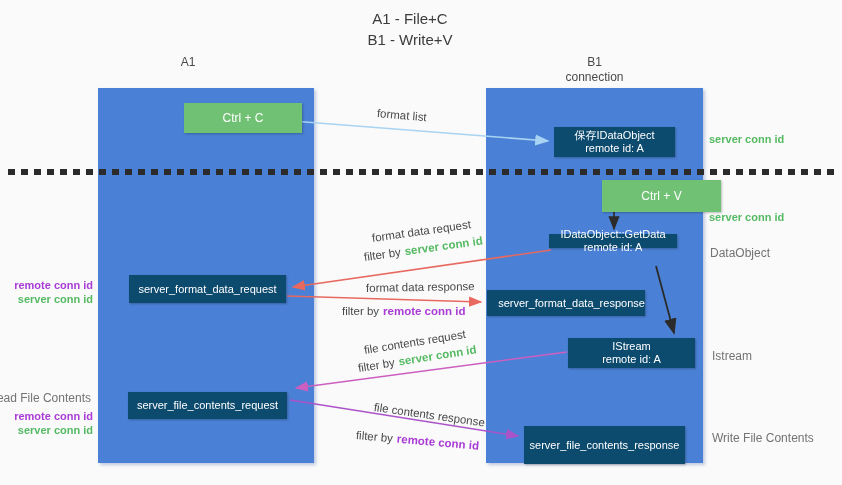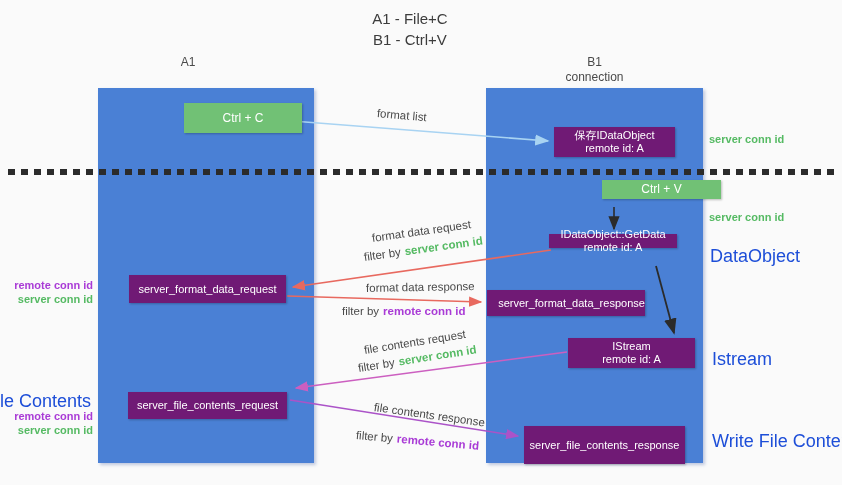--- a/index.html
+++ b/index.html
@@ -27,48 +27,48 @@
     z-index: 3;
   }
   svg.arrows { position: absolute; left: 0; top: 0; z-index: 2; }
   .node {
     position: absolute; z-index: 4; color: #fff; text-align: center;
     display: flex; flex-direction: column; justify-content: center;
     font-size: 11px; line-height: 13px;
     box-shadow: 1px 1px 2px rgba(0,0,0,0.25);
   }
   .node.green  { background: #71c175; font-size: 12px; margin-left: 48px; }
-  .node.orange { background: #701a75; }
+  .node.orange { background: #0c4a6e; }
   .flow-label {
     position: absolute; z-index: 5; font-size: 11.5px; color: #4a4a4a;
     white-space: nowrap; transform-origin: left center;
   }
   .side-label {
     position: absolute; z-index: 5; font-size: 11px; white-space: nowrap;
   }
-  .side-label.dark { font-size: 18px; color: #1d4ed8; }
+  .side-label.dark { font-size: 12px; color: #737373; }
   .side-label.right-align { text-align: right; }
   .green-text  { color: #55ba63; font-weight: bold; }
   .purple-text { color: #a93bd6; font-weight: bold; }
   .filter-prefix { margin-right: 4px; }
   .r5n  { transform: rotate(5deg); }
   .r8n  { transform: rotate(-8deg); }
   .r9n  { transform: rotate(-9deg); }
   .r1n  { transform: rotate(-1deg); }
   .r8p  { transform: rotate(8deg); }
   .r5p  { transform: rotate(5deg); }
 </style>
 </head>
 <body>
 
 <div class="stage">
 
   <div class="title-block">
     <div>A1 - File+C</div>
-    <div>B1 - Ctrl+V</div>
+    <div>B1 - Write+V</div>
   </div>
 
   <div class="lane-header" style="left:80px; top:55px; width:216px;">
     <div>A1</div>
   </div>
   <div class="lane-header" style="left:486px; top:55px; width:217px;">
     <div>B1</div>
     <div>connection</div>
   </div>
 
@@ -106,21 +106,21 @@
 
   <div class="node green" style="left:136px; top:103px; width:118px; height:30px;">
     <div>Ctrl + C</div>
   </div>
 
   <div class="node orange" style="left:554px; top:127px; width:121px; height:30px;">
     <div>保存IDataObject</div>
     <div>remote id: A</div>
   </div>
 
-  <div class="node green" style="left:554px; top:180px; width:119px; height:19px;">
+  <div class="node green" style="left:554px; top:180px; width:119px; height:32px;">
     <div>Ctrl + V</div>
   </div>
 
   <div class="node orange" style="left:549px; top:234px; width:128px; height:14px;">
     <div>IDataObject::GetData</div>
     <div>remote id: A</div>
   </div>
 
   <div class="node orange" style="left:129px; top:275px; width:157px; height:28px;">
     <div>server_format_data_request</div>

